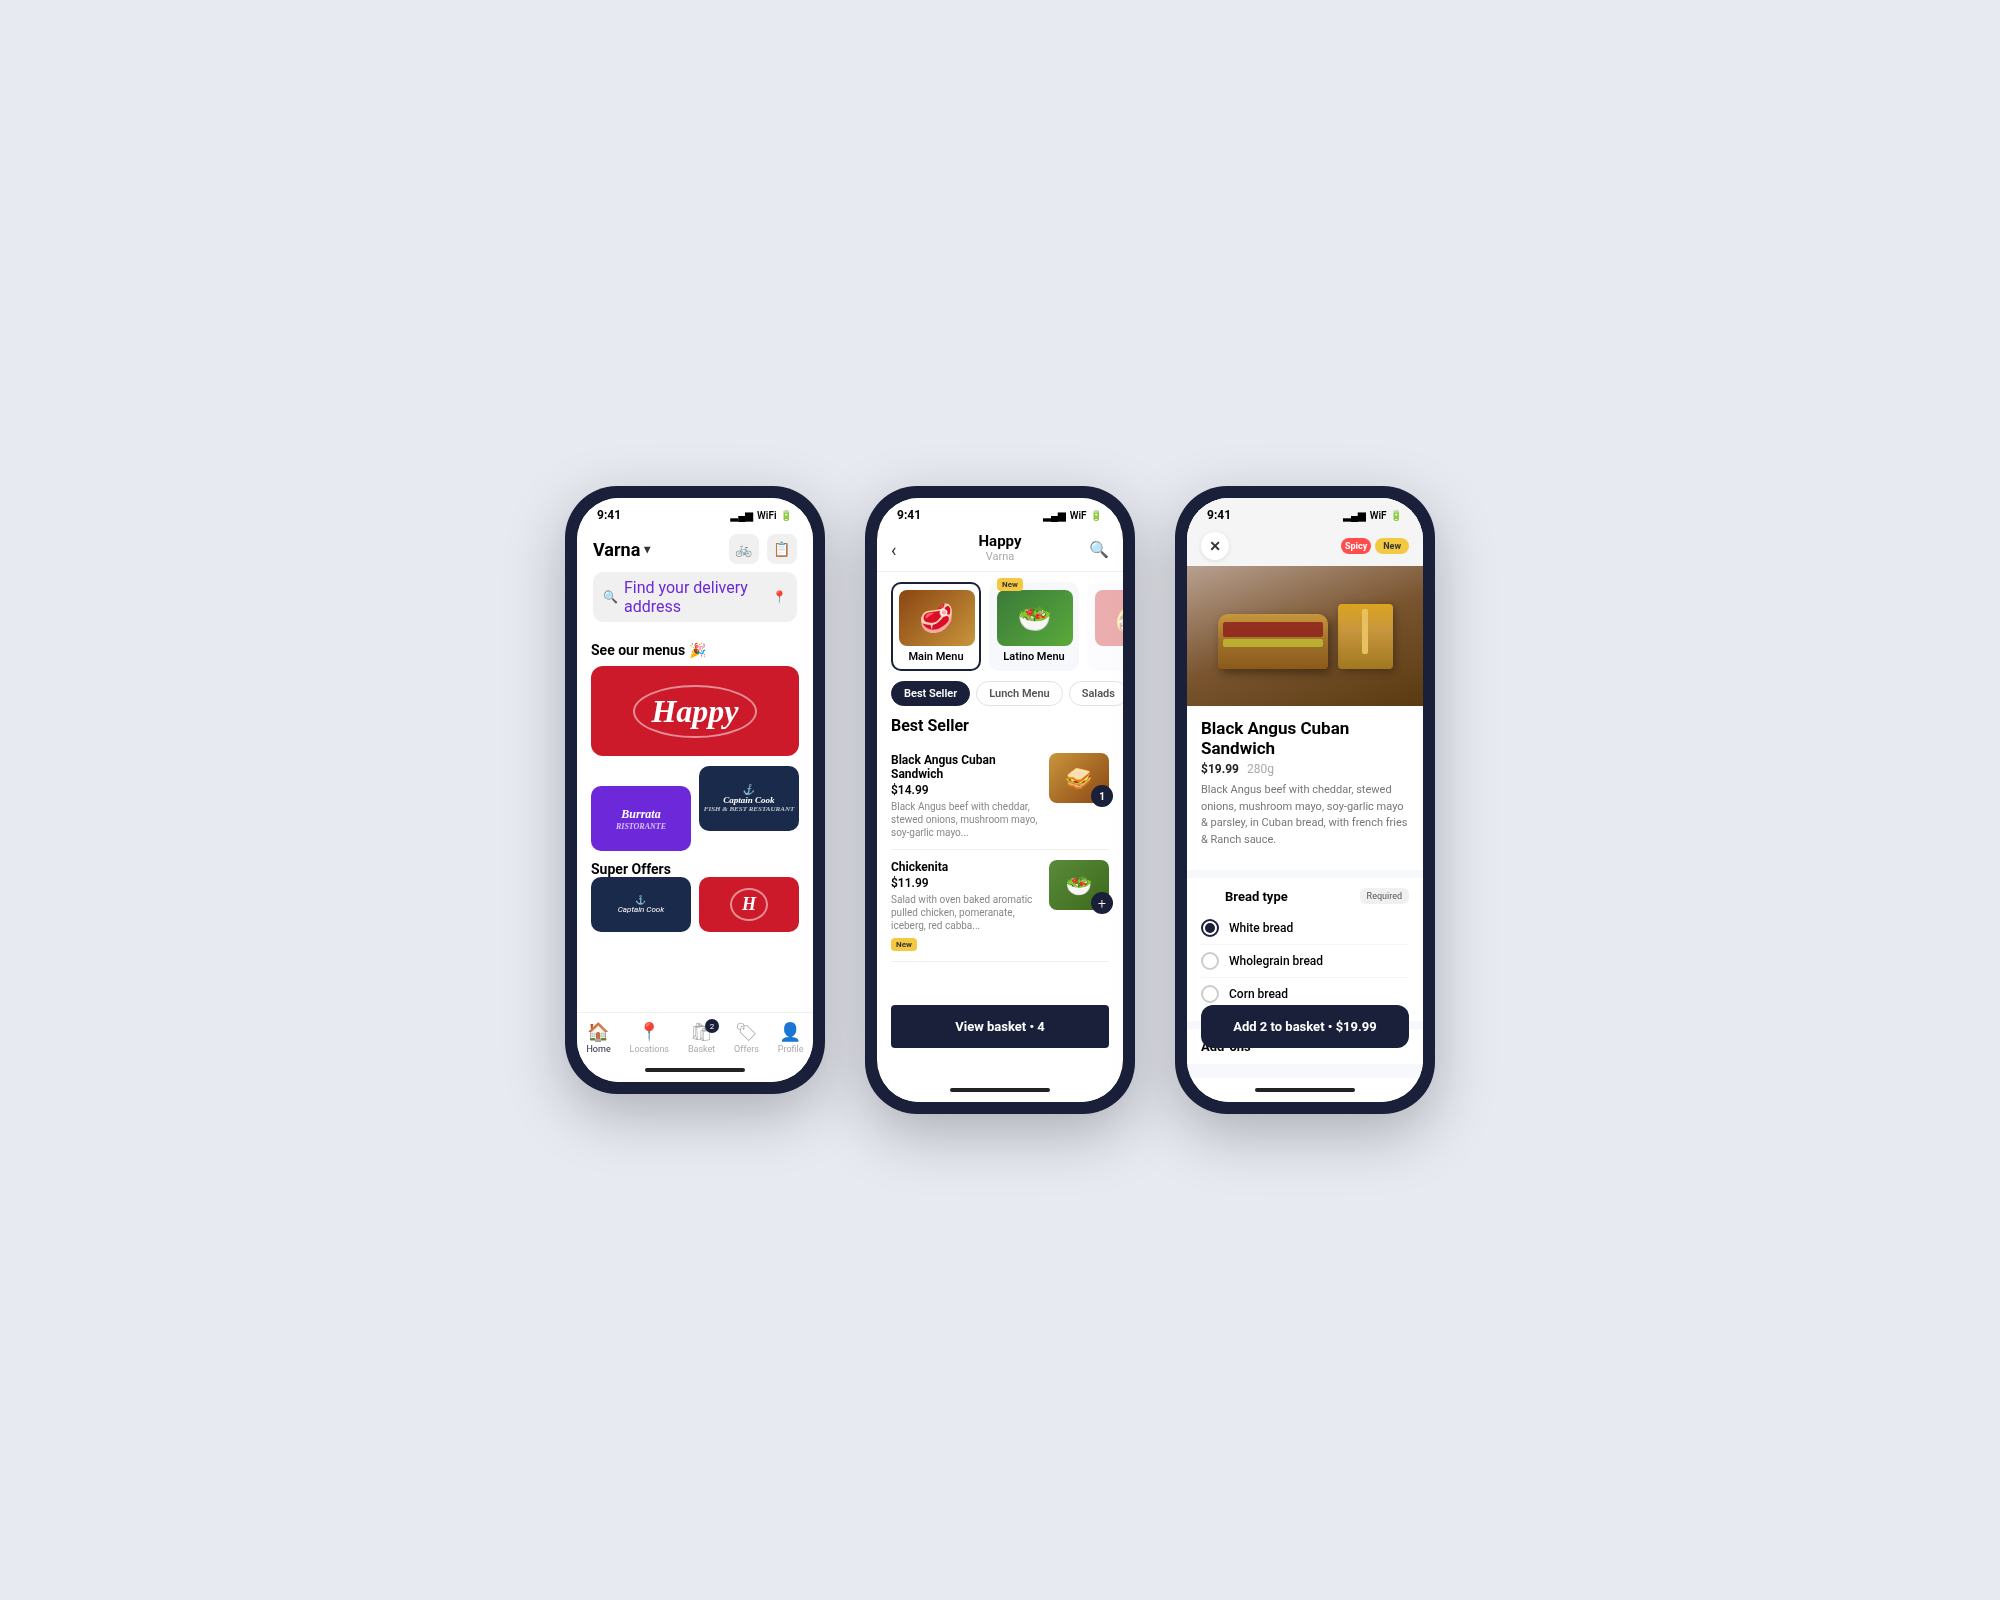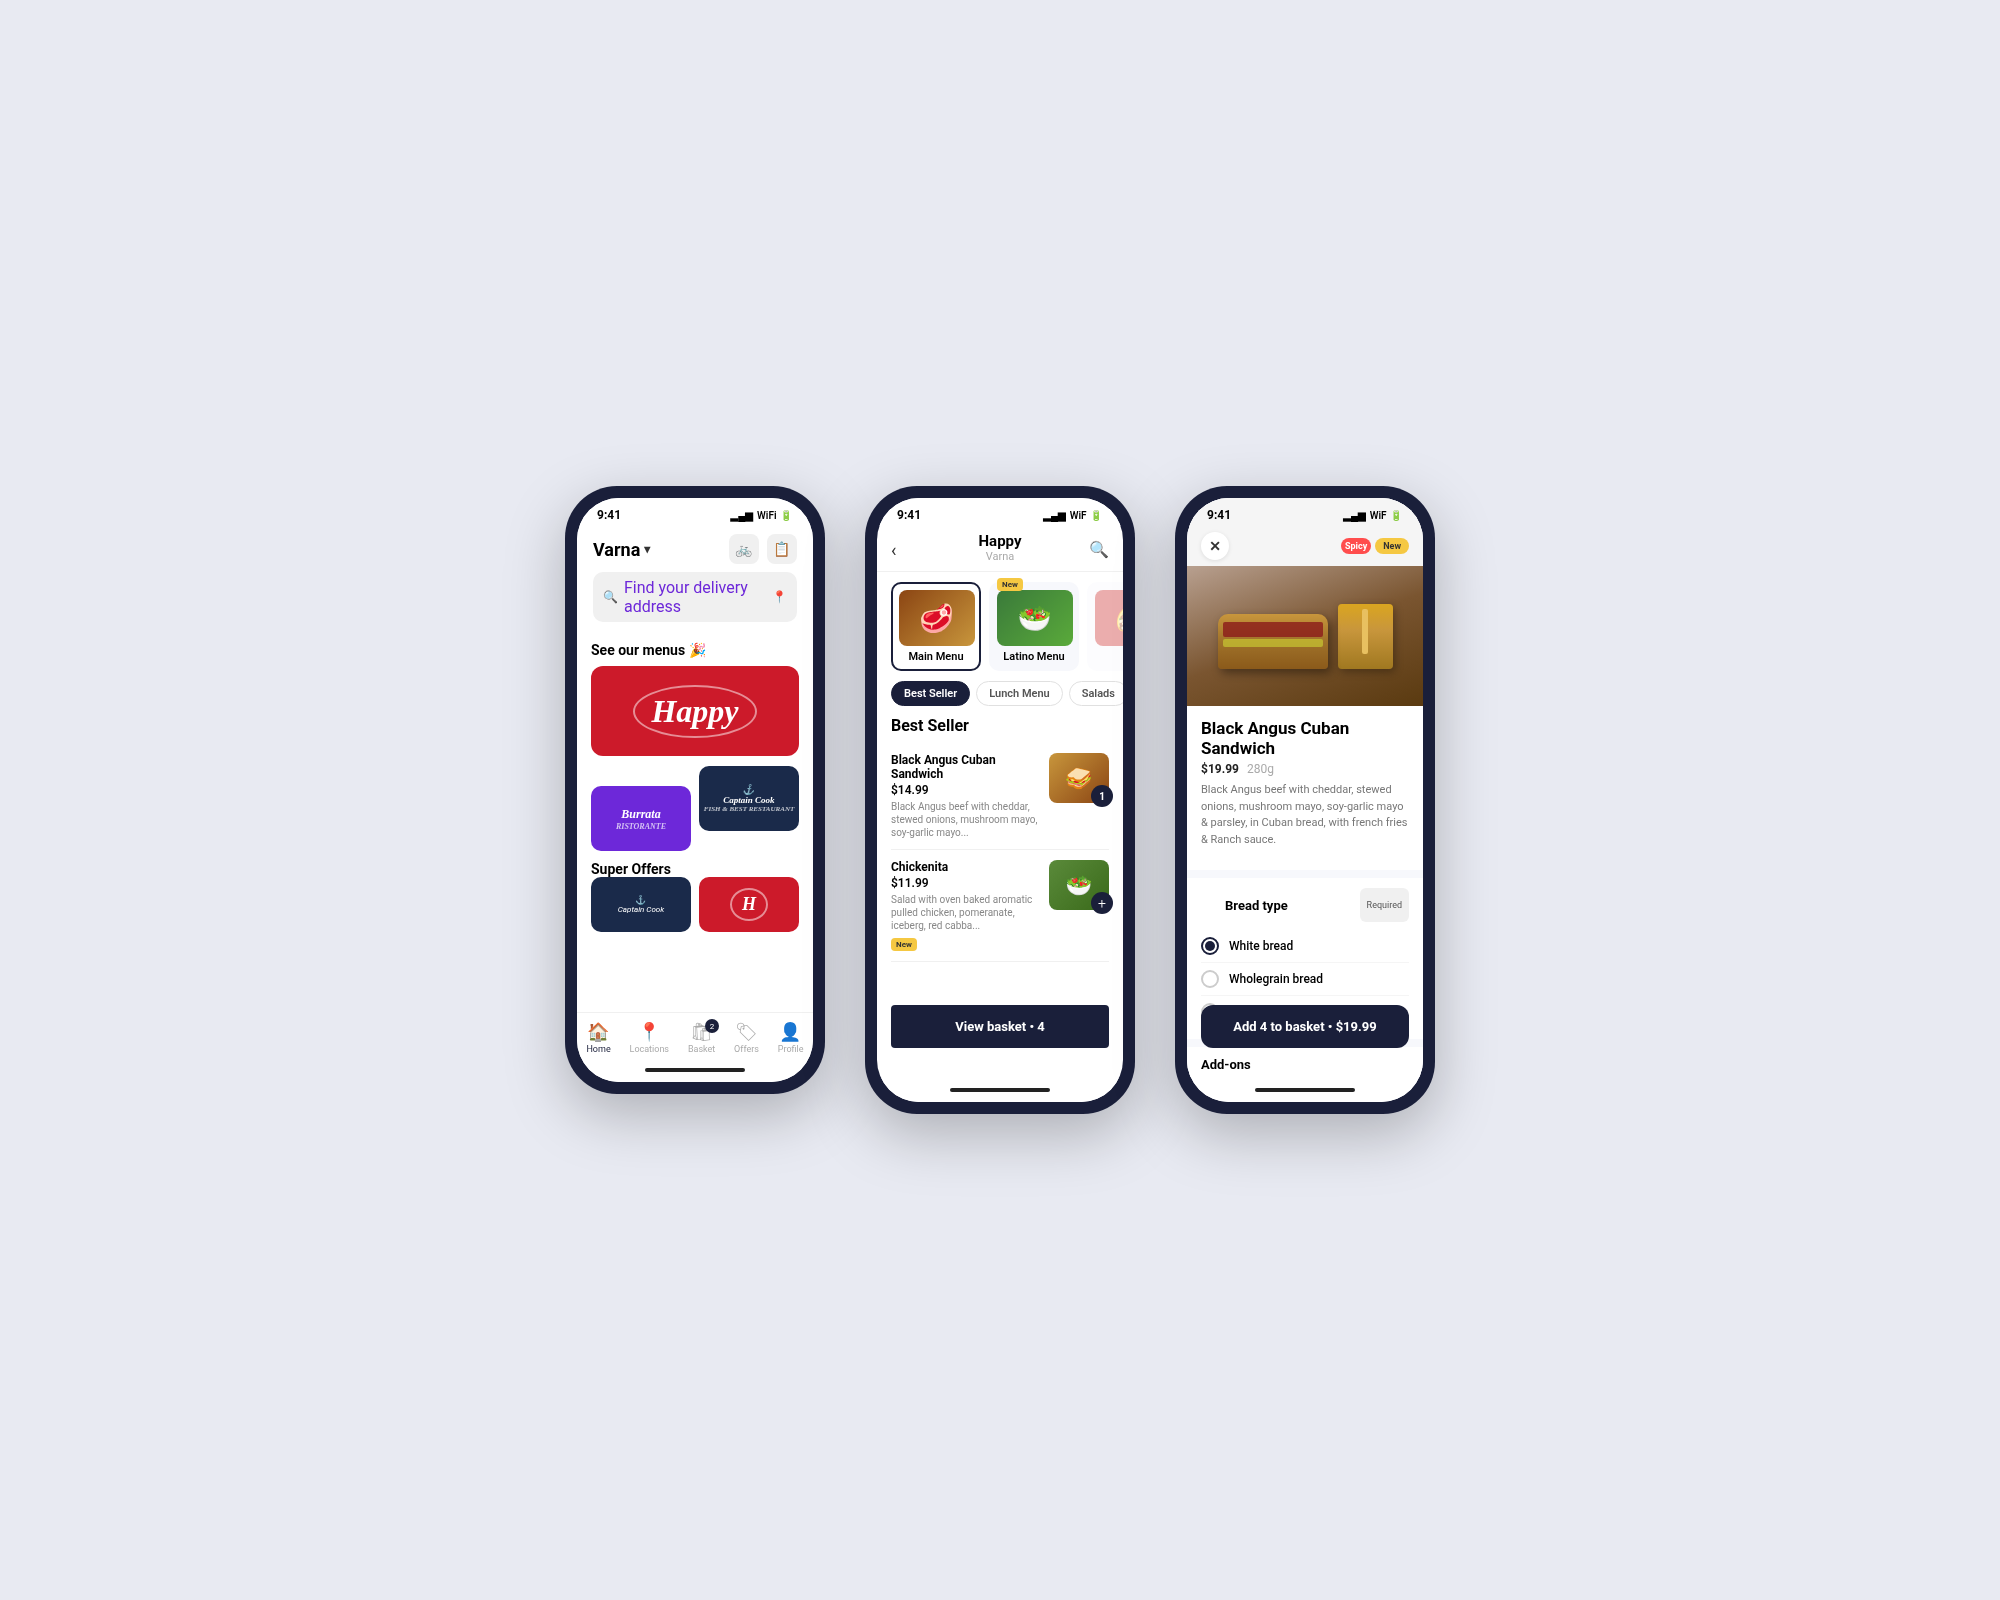--- a/index.html
+++ b/index.html
@@ -451,21 +451,21 @@
       display: flex;
       justify-content: space-between;
       align-items: center;
       margin-bottom: 8px;
     }
     .bread-title { font-size: 13px; font-weight: 700; padding-left: 24px; }
     .required-badge {
       background: #f0f0f0;
       color: #555;
       font-size: 9px;
-      padding: 12px 7px;
+      padding: 3px 7px;
       border-radius: 6px;
     }
     .bread-option {
       display: flex;
       align-items: center;
       padding: 7px 0;
       gap: 10px;
       border-bottom: 1px solid #f5f5f5;
     }
     .radio-outer {
@@ -782,21 +782,21 @@
             <div class="bread-option">
               <div class="radio-outer"></div>
               <span class="bread-label">Corn bread</span>
             </div>
           </div>
 
           <div class="addons-section">
             <div class="addons-title">Add-ons</div>
           </div>
 
-          <div class="add-to-basket-btn">Add 4 to basket • $19.99</div>
+          <div class="add-to-basket-btn">Add 2 to basket • $19.99</div>
         </div>
       </div>
       <div class="home-indicator">
         <div class="home-indicator-bar"></div>
       </div>
     </div>
   </div>
 
 </div>
 

